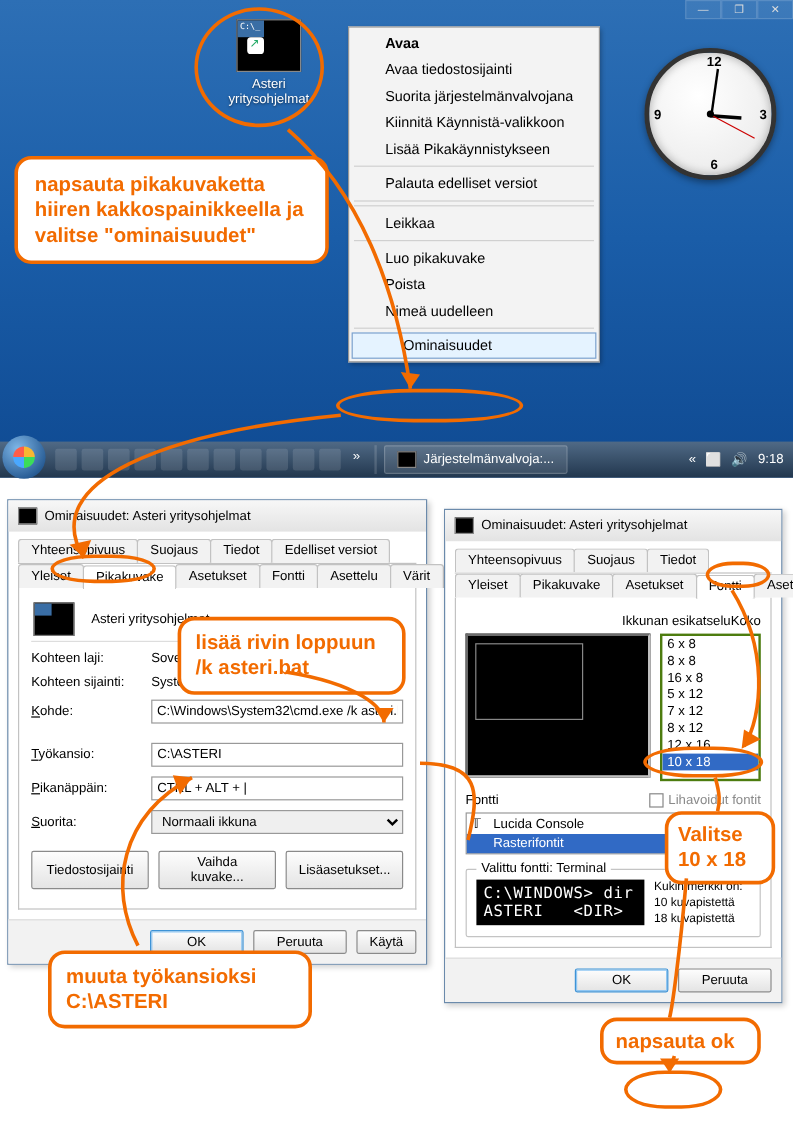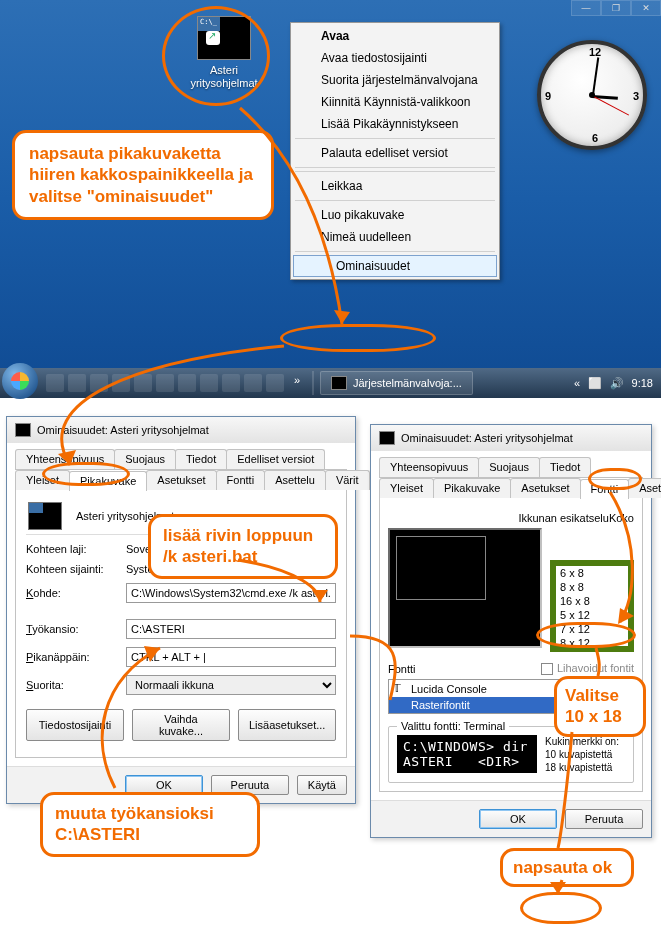--- a/index.html
+++ b/index.html
@@ -74,21 +74,21 @@
   .icon-row .big { width:34px; height:28px; background:#000; border:1px solid #777; position:relative; }
   .icon-row .big::before { content:""; position:absolute; top:0; left:0; width:14px; height:10px; background:#3a6ea5; }
   .btn-row3 { display:flex; gap:8px; margin-top:14px; margin-bottom:14px; }
   .btn-row3 .btn { flex:1; min-width:0; }
 
   
   .preview-label { margin:6px 0 4px; }
   .preview-area { display:flex; gap:8px; }
   .preview-box { flex:1; height:120px; background:#000; border:2px inset #c0c0c0; position:relative; }
   .preview-box .inner { position:absolute; left:6px; top:6px; width:90px; height:64px; border:1px solid #888; }
-  .size-list { width:84px; height:92px; border:6px solid #4d7c0f; overflow-y:scroll; background:#fff;margin-top:32px; }
+  .size-list { width:84px; height:123px; border:2px solid #4d7c0f; overflow-y:scroll; background:#fff; }
   .size-list .opt { padding:1px 4px; white-space:nowrap; }
   .size-list .opt.sel { background:#316ac5; color:#fff; }
   .font-list { border:1px solid #999; margin-top:4px; }
   .font-list .r { padding:2px 4px; display:flex; align-items:center; gap:4px; }
   .font-list .r.sel { background:#316ac5; color:#fff; }
   .group { border:1px solid #c4c4c4; border-radius:2px; padding:8px; margin-top:12px; position:relative; }
   .group .legend { position:absolute; top:-7px; left:8px; background:#fff; padding:0 4px; font-size:11px; }
   .sample { background:#000; color:#fff; font-family:"Lucida Console",monospace; font-size:13px; padding:4px 6px; line-height:15px; }
   .sample .dir { letter-spacing: .5px; }
   .side-info { font-size:10px; line-height:13px; }
@@ -133,20 +133,21 @@
       <div class="mi">Suorita järjestelmänvalvojana</div>
       <div class="mi">Kiinnitä Käynnistä-valikkoon</div>
       <div class="mi">Lisää Pikakäynnistykseen</div>
       <div class="sep"></div>
       <div class="mi">Palauta edelliset versiot</div>
       <div class="sep"></div>
       <div class="sep"></div>
       <div class="mi">Leikkaa</div>
       <div class="sep"></div>
       <div class="mi">Luo pikakuvake</div>
+      <div class="mi">Poista</div>
       <div class="mi">Nimeä uudelleen</div>
       <div class="sep"></div>
       <div class="mi highlight">Ominaisuudet</div>
     </div>
 </div>
 
 <div class="taskbar">
   <div class="start-orb"></div>
   <div class="tb-icons">
     <span></span>

